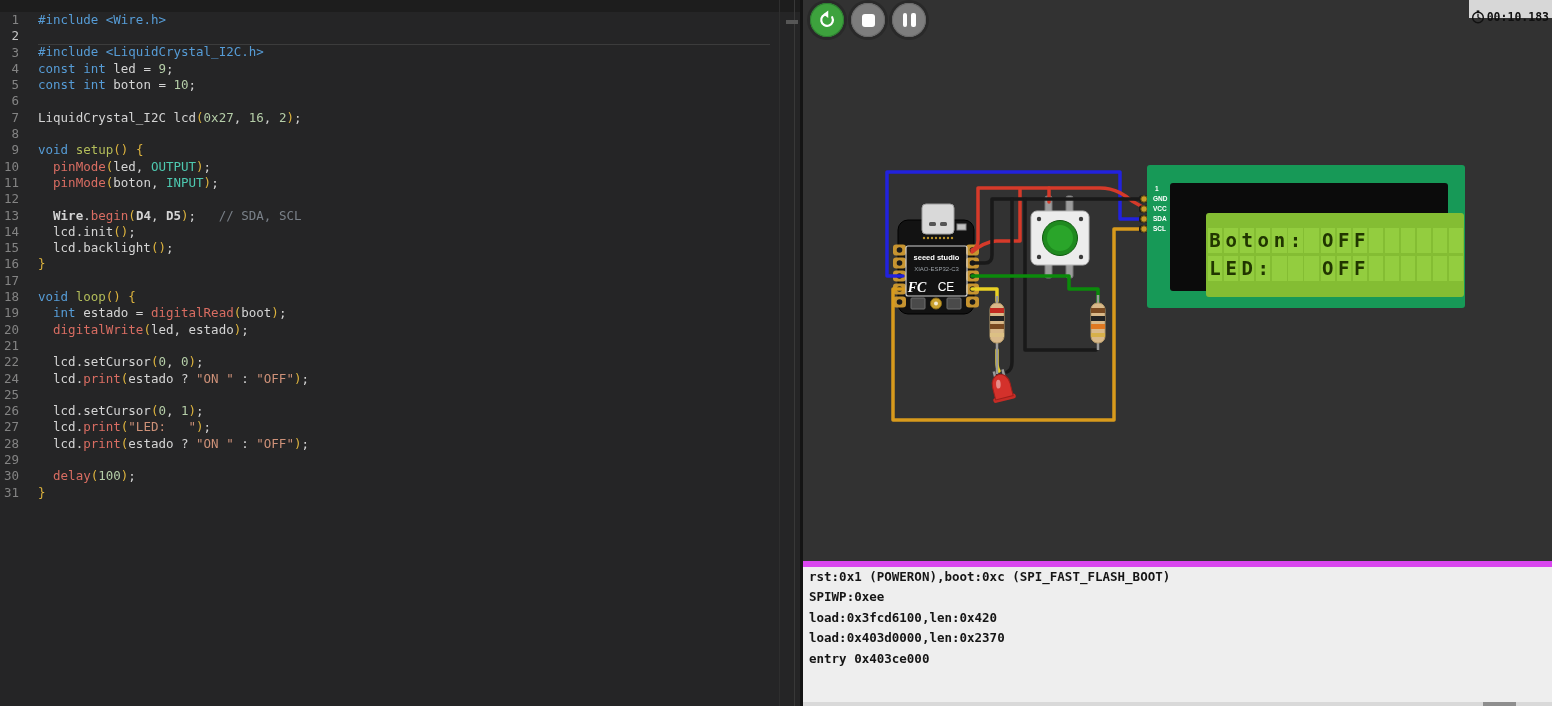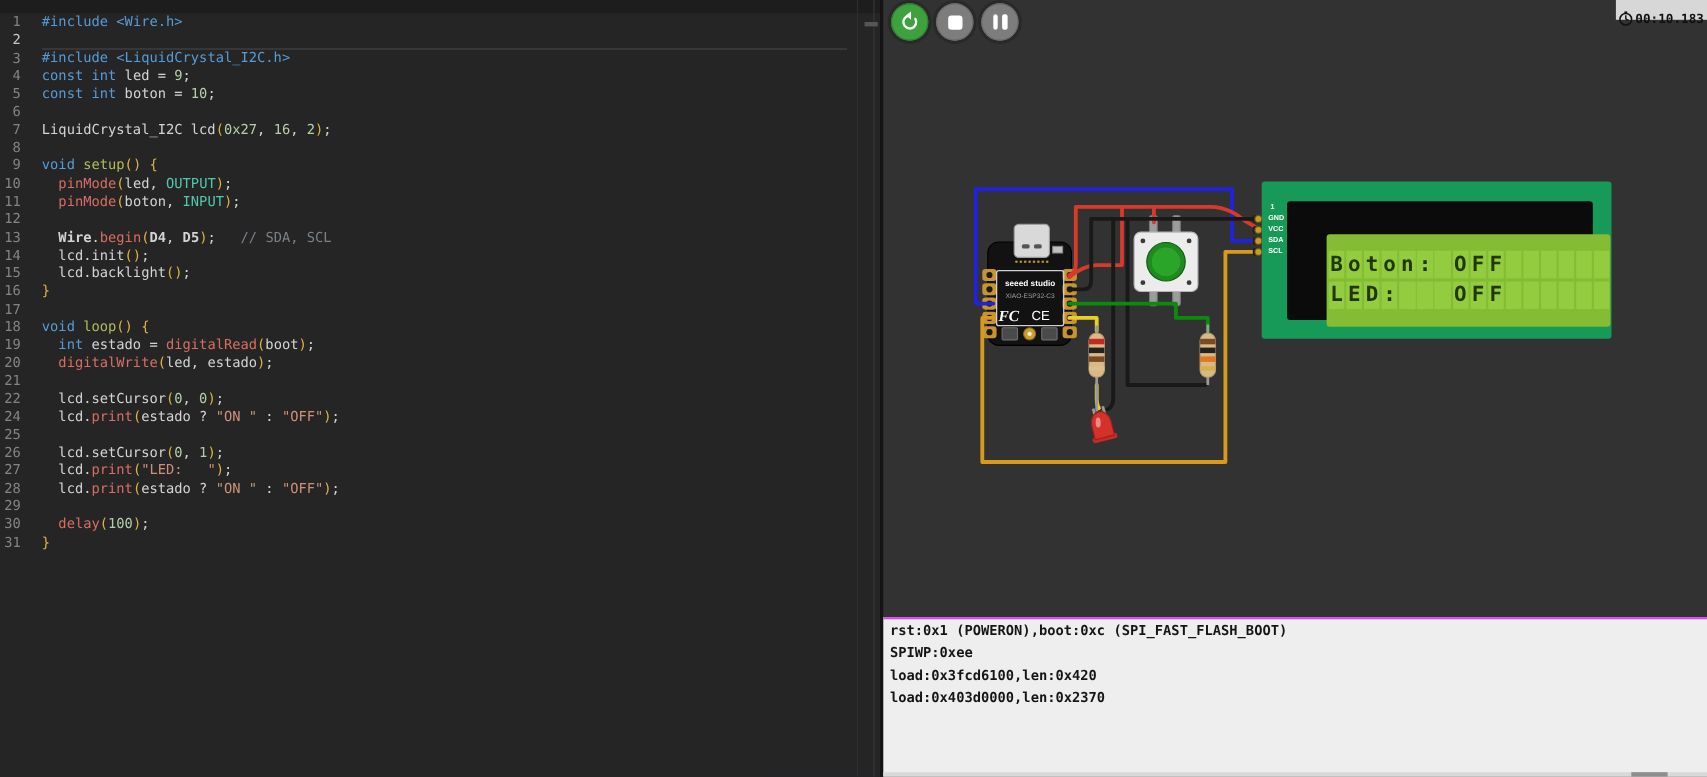--- a/index.html
+++ b/index.html
@@ -55,21 +55,21 @@
   .lcd-cell { width:14.2px; height:25px; background:var(--lcd-cell,#93cd3f);
               color:#213600; font-size:19px; font-weight:bold; line-height:25px;
               text-align:center; font-family:"DejaVu Sans Mono",monospace; }
   .lcd-pinlabel { position:absolute; left:6px; height:8px; color:#fff;
                   font-family:"Liberation Sans",sans-serif; font-size:6.5px; font-weight:bold; line-height:8px; }
   .lcd-pin1 { position:absolute; left:8px; top:20px; color:#fff;
               font-family:"Liberation Sans",sans-serif; font-size:6.5px; font-weight:bold; }
 
   
   .serial { position:absolute; left:803px; top:561px; width:749px; height:145px;
-            background:#eeeeee; border-top:2px solid #d946ef; }
+            background:#eeeeee; border-top:6px solid #d946ef; }
   .serial-line { padding-left:6px; height:20.4px; line-height:20.4px; font-size:12.5px;
                  font-weight:bold; color:#151515; white-space:pre; }
   .serial-hbar { position:absolute; left:0; bottom:0; width:749px; height:4px; background:#d9d9d9; }
   .serial-thumb { position:absolute; right:36px; bottom:0; width:33px; height:4px; background:#8e8e8e; }
 </style>
 </head>
 <body>
 
 <div class="editor">
   <div class="editor-topstrip"></div>
@@ -345,17 +345,18 @@
     <span>00:10.183</span>
   </div>
 </div>
 
 <div class="serial">
   <div id="serial-lines">
       <div class="serial-line">rst:0x1 (POWERON),boot:0xc (SPI_FAST_FLASH_BOOT)</div>
       <div class="serial-line">SPIWP:0xee</div>
       <div class="serial-line">load:0x3fcd6100,len:0x420</div>
       <div class="serial-line">load:0x403d0000,len:0x2370</div>
+      <div class="serial-line">entry 0x403ce000</div>
     </div>
   <div class="serial-hbar">
     <div class="serial-thumb"></div>
   </div>
 </div>
 
 </body></html>

